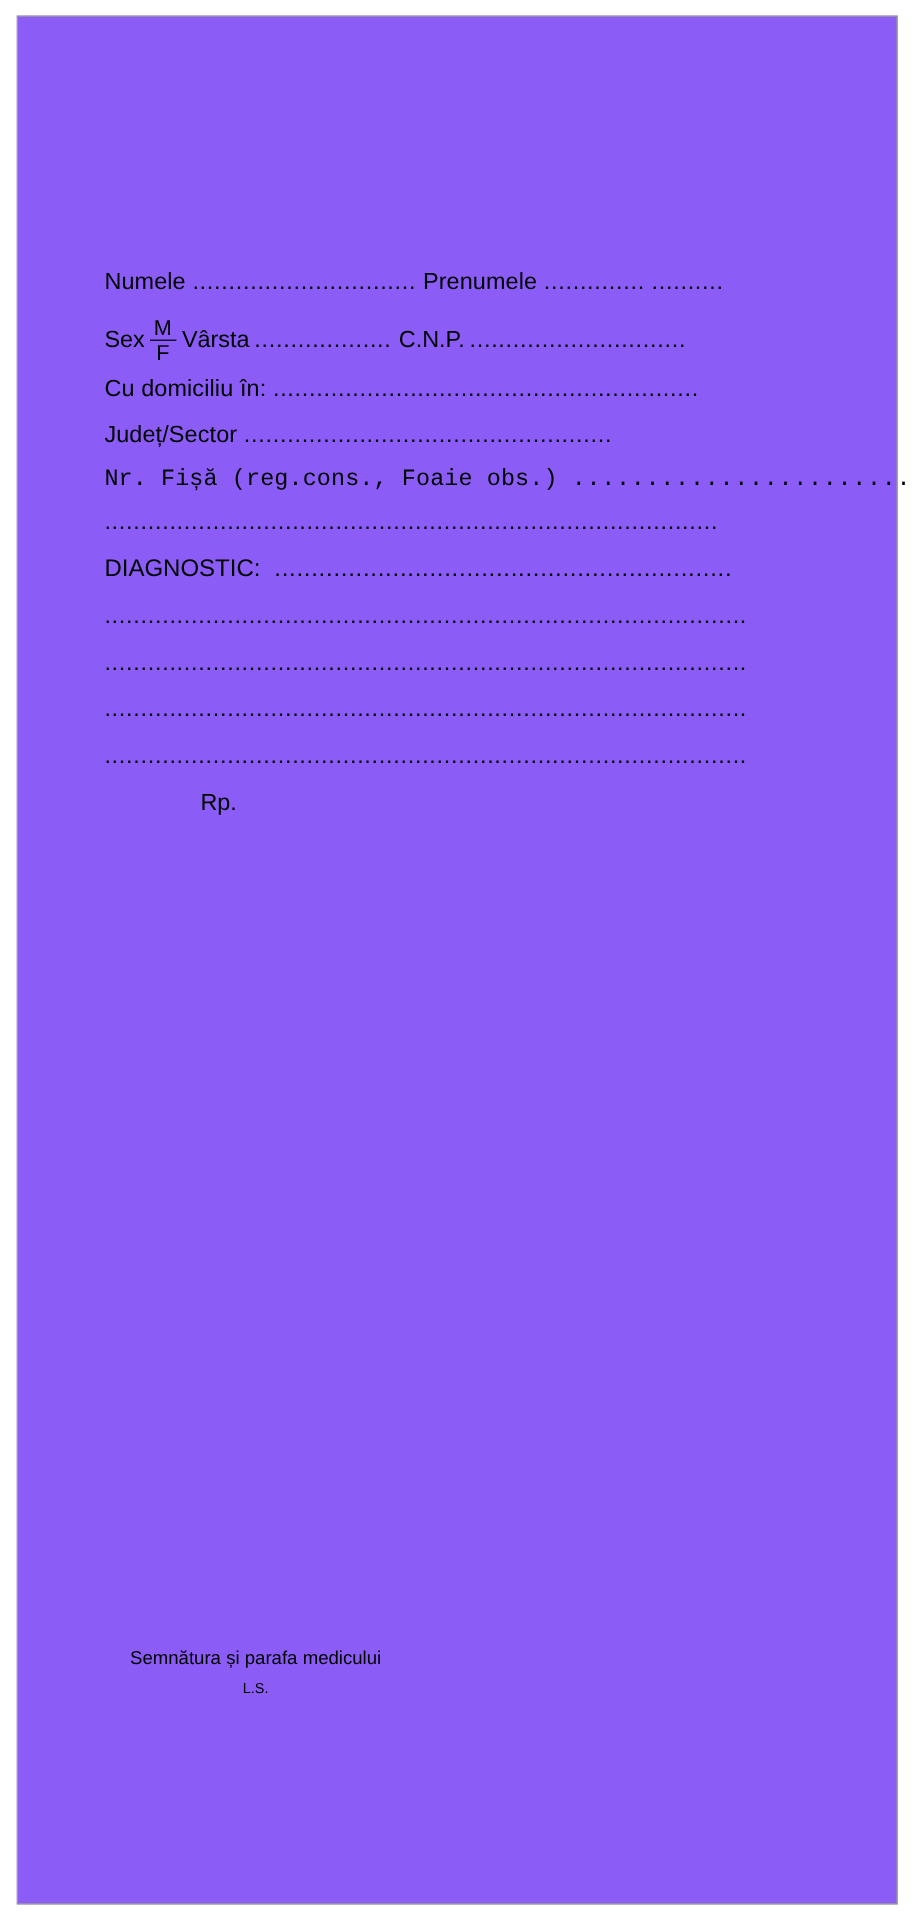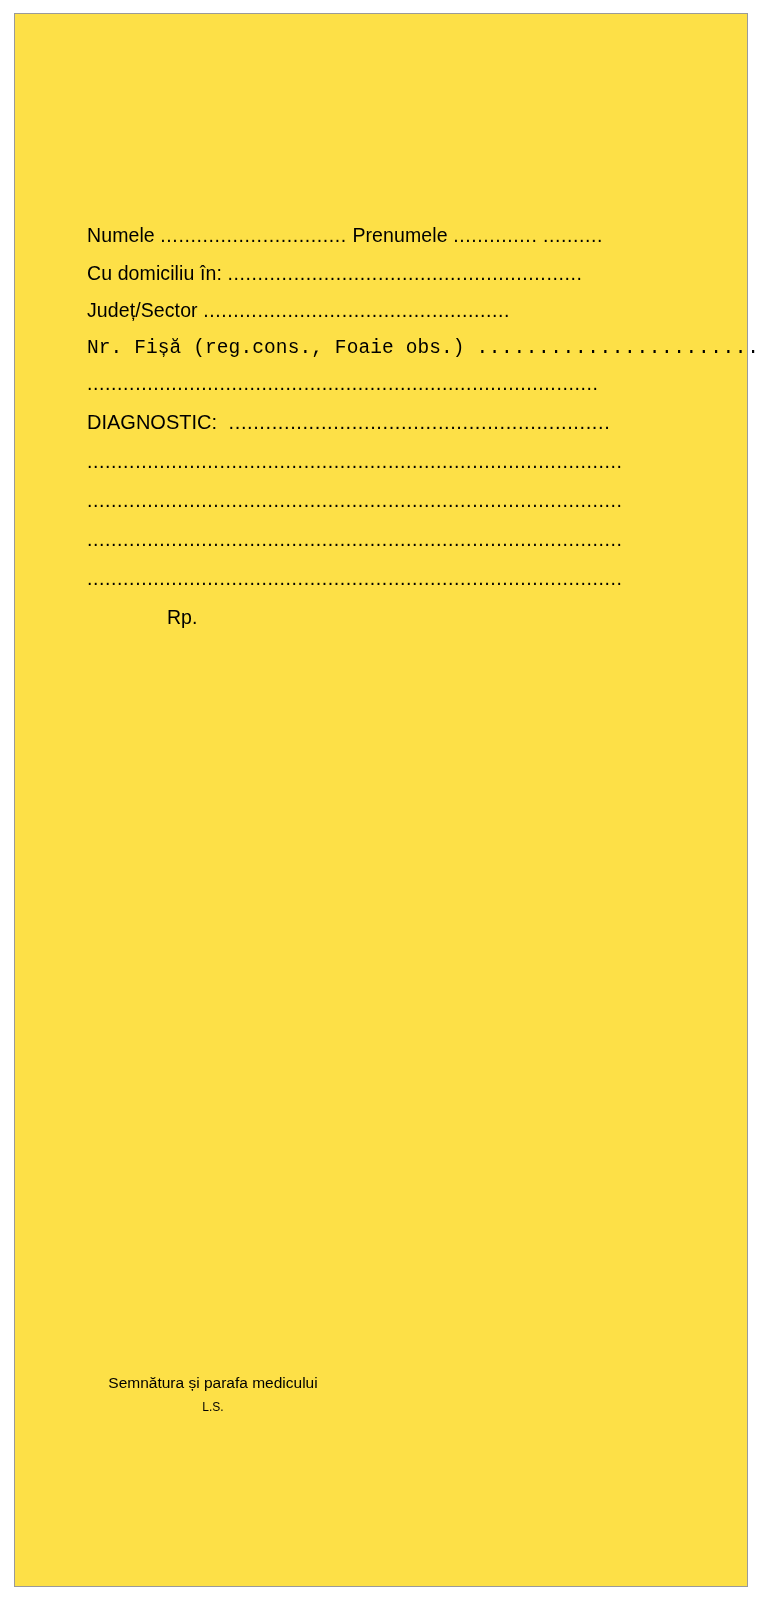--- a/index.html
+++ b/index.html
@@ -18,21 +18,21 @@
     box-sizing: border-box;
     overflow: hidden;
   }
   .sheet {
     position: absolute;
     left: 14px;
     top: 13px;
     width: 734px;
     height: 1574px;
     border: 1px solid #9a9a9a;
-    background: #fde047;
+    background: #8b5cf6;
     box-sizing: border-box;
   }
   .form-body {
     position: absolute;
     left: 72px;
     top: 212px;
     width: 560px;
   }
   .line {
     font-size: 19.5px;
@@ -139,20 +139,32 @@
     <div class="form-body">
 
       <div class="line">
         <span>Numele</span>
         <span class="dots">...............................</span>
         <span>Prenumele</span>
         <span class="dots">..............</span>
         <span class="dots">..........</span>
       </div>
 
+      <div class="sexrow">
+        <span>Sex</span>
+        <span class="frac">
+          <span class="num">M</span>
+          <span class="bar"></span>
+          <span class="den">F</span>
+        </span>
+        <span>Vârsta</span>
+        <span class="dots" style="margin-left:4px">...................</span>
+        <span style="margin-left:6px">C.N.P.</span>
+        <span class="dots" style="margin-left:4px">..............................</span>
+      </div>
 
       <div class="line">
         <span>Cu domiciliu în:</span>
         <span class="dots">...........................................................</span>
       </div>
 
 
       <div class="line">
         <span>Județ/Sector</span>
         <span class="dots">...................................................</span>

